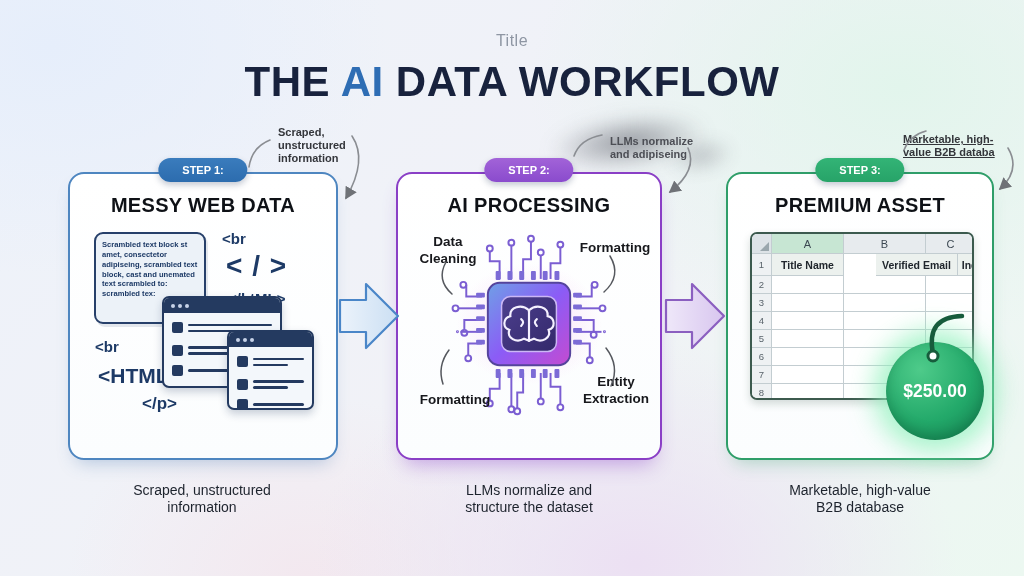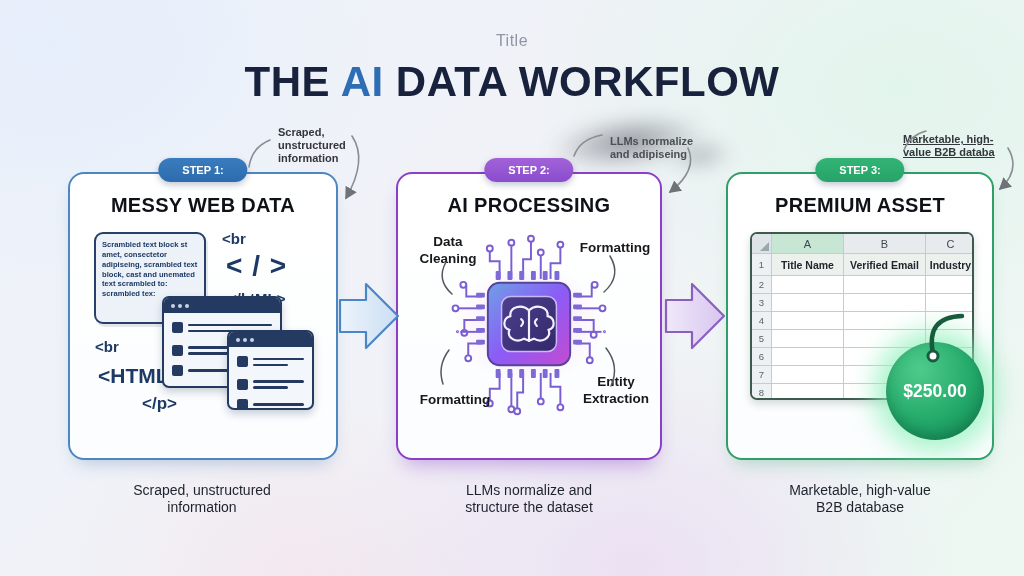--- a/index.html
+++ b/index.html
@@ -282,21 +282,21 @@
     <div class="sheet">
         <div class="sh-row">
           <div class="sh-cell sh-corner" style="width: 20px; height: 20px;"></div>
           <div class="sh-cell sh-colhead green" style="width: 72px; height: 20px;">A</div>
           <div class="sh-cell sh-colhead" style="width: 82px; height: 20px;">B</div>
           <div class="sh-cell sh-colhead" style="width: 50px; height: 20px;">C</div>
         </div>
         <div class="sh-row">
           <div class="sh-cell sh-rownum" style="width: 20px; height: 22px;">1</div>
           <div class="sh-cell sh-data1" style="width: 72px; height: 22px;">Title Name</div>
-          <div class="sh-cell sh-data1" style="width: 82px; height: 22px;">Verified Email</div>
+          <div class="sh-cell sh-data1" style="width: 82px; height: 22px; margin-left: 32px;">Verified Email</div>
           <div class="sh-cell sh-data1" style="width: 50px; height: 22px;">Industry</div>
         </div>
         <div class="sh-row">
           <div class="sh-cell sh-rownum" style="width: 20px; height: 18px;">2</div>
           <div class="sh-cell " style="width: 72px; height: 18px;"></div>
           <div class="sh-cell " style="width: 82px; height: 18px;"></div>
           <div class="sh-cell " style="width: 50px; height: 18px;"></div>
         </div>
         <div class="sh-row">
           <div class="sh-cell sh-rownum" style="width: 20px; height: 18px;">3</div>

